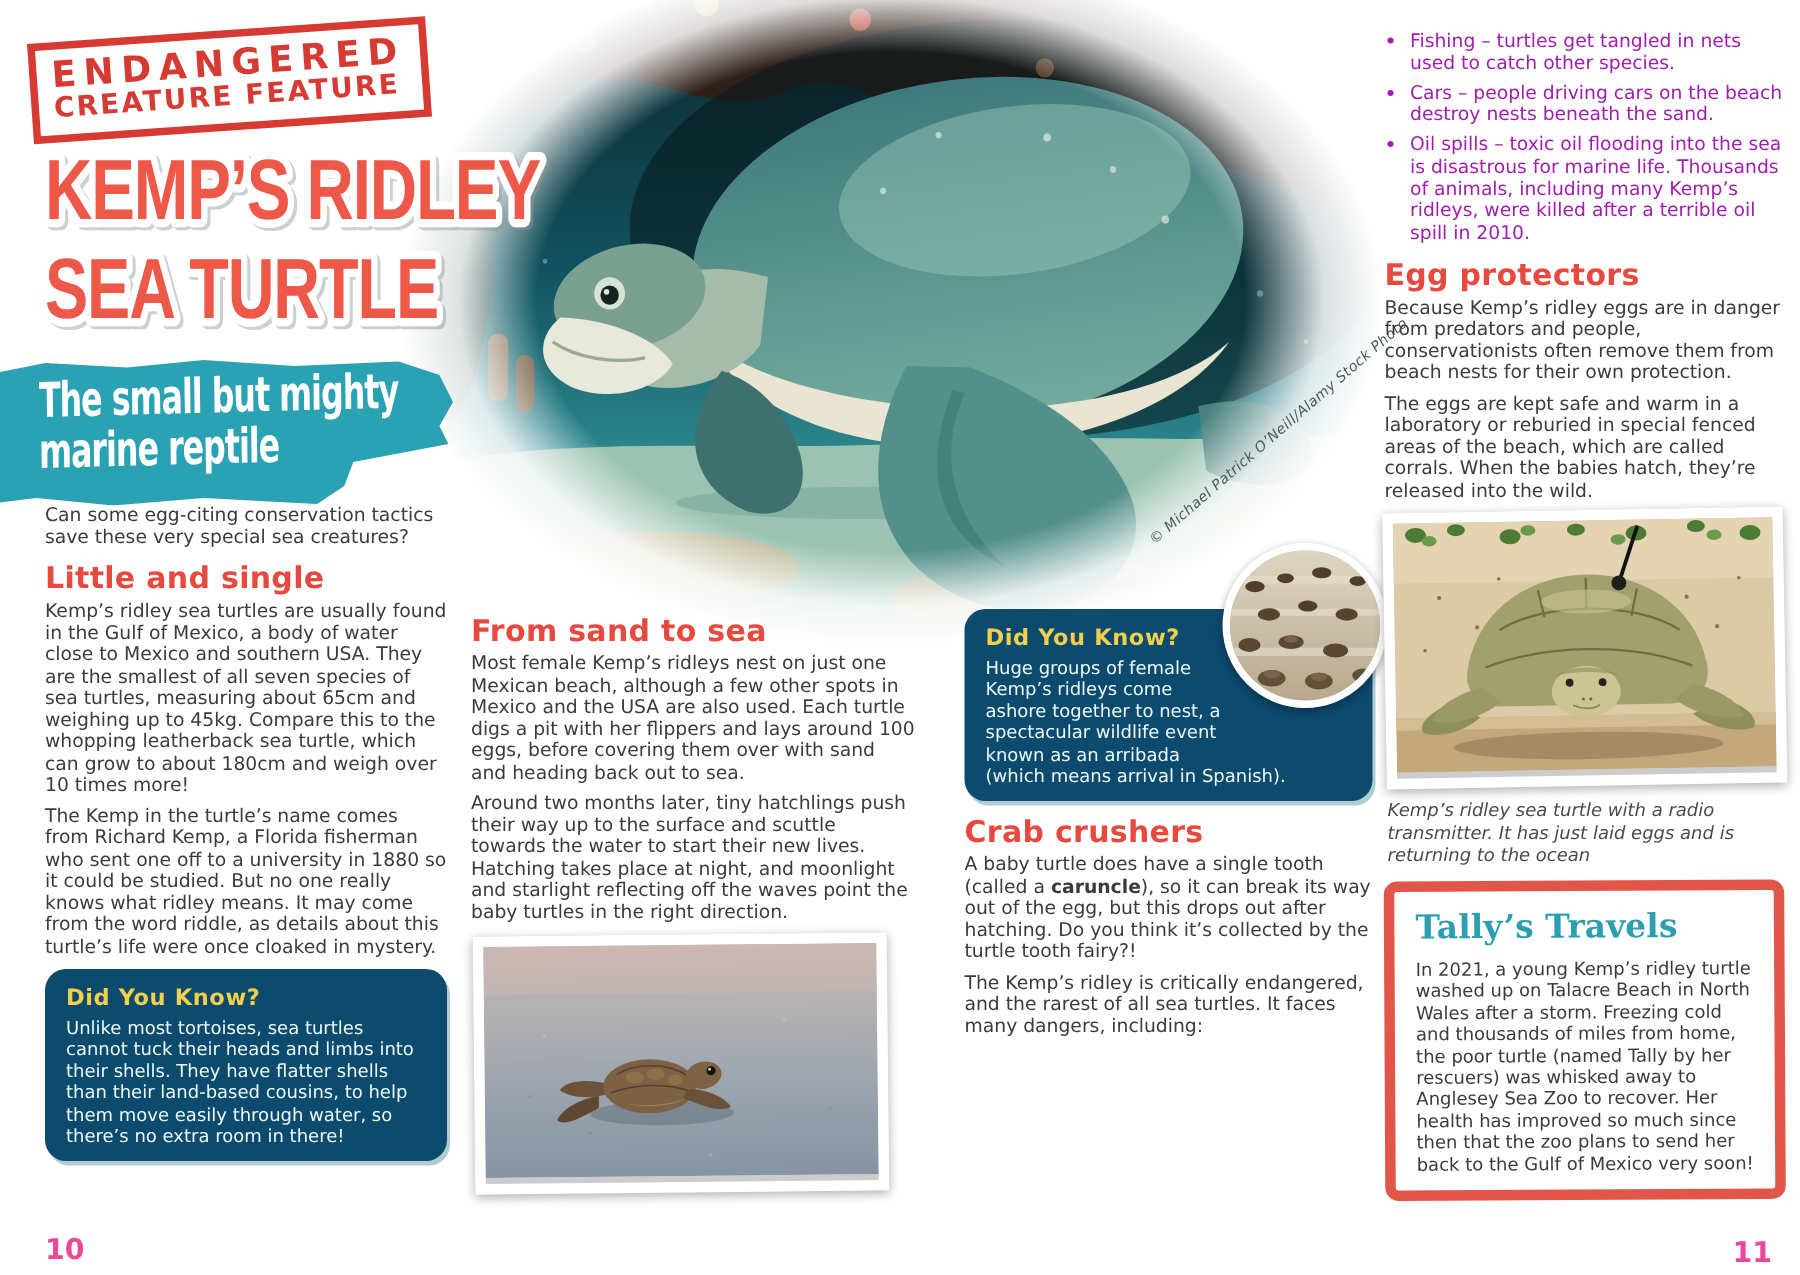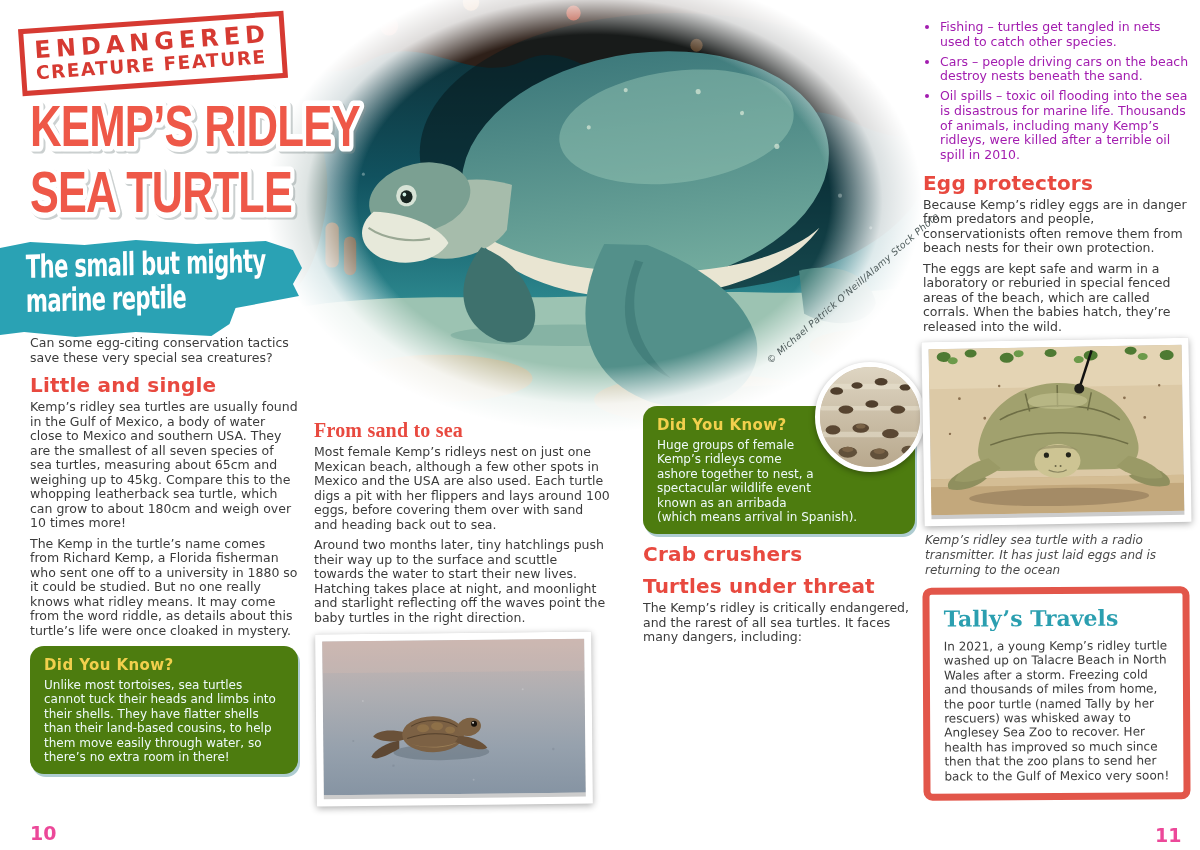--- a/index.html
+++ b/index.html
@@ -47,24 +47,24 @@
     white-space:nowrap;
   }
   
   .col { position:absolute; z-index:3; }
   #left-col  { left:30px;  top:336px; width:268px; }
   #mid-col   { left:314px; top:408px; width:296px; }
   #feat-col  { left:643px; top:406px; width:272px; }
   #right-col { left:923px; top:20px;  width:267px; }
   .body-p { font-size:12.5px; line-height:1.16; color:#3b3b3b; margin:0 0 6px; }
   .sec-h  { font-size:20px; font-weight:bold; color:#e8493f; margin:8px 0 3px; letter-spacing:.2px; }
-  .sec-h.first { margin-top:11px;font-family:Liberation Serif, serif; }
+  .sec-h.first { margin-top:0; }
   
   .dyk {
-    background:#4d7c0f; border-radius:14px; padding:10px 12px 10px 14px;
+    background:#0c4a6e; border-radius:14px; padding:10px 12px 10px 14px;
     box-shadow:2px 3px 0 rgba(23,110,124,.35); margin-top:8px;
   }
   .dyk-h { color:#f2d04d; font-weight:bold; font-size:15px; margin:0 0 4px; letter-spacing:.4px; }
   .dyk-p { color:#eefafa; font-size:12px; line-height:1.2; margin:0; }
   .dyk2-wrap { position:relative; }
   .dyk-spacer { float:right; width:88px; height:80px; }
   .arribada {
     position:absolute; top:-44px; right:-10px; width:110px; height:110px;
     border-radius:50%; border:5px solid #fff; overflow:hidden;
     box-shadow:0 2px 6px rgba(0,0,0,.35); z-index:4; background:#cbbda6;
@@ -271,21 +271,21 @@
           <ellipse cx="44" cy="64" rx="5" ry="2.5" fill="#7a6347"></ellipse>
         </svg>
       </div>
       <div class="dyk" style="margin-top:0;">
         <span class="dyk-spacer"></span>
         <div class="dyk-h">Did You Know?</div>
         <p class="dyk-p">Huge groups of female Kemp’s ridleys come ashore together to nest, a spectacular wildlife event known as an arribada (which means arrival in Spanish).</p>
       </div>
     </div>
     <h2 class="sec-h">Crab crushers</h2>
-    <h2 class="sec-h">Turtles under threat</h2>
+    <p class="body-p"><span>A baby turtle does have a single tooth (called a </span><b>caruncle</b><span>), so it can break its way out of the egg, but this drops out after hatching. Do you think it’s collected by the turtle tooth fairy?!</span></p>
     <p class="body-p">The Kemp’s ridley is critically endangered, and the rarest of all sea turtles. It faces many dangers, including:</p>
   </div>
 
   <div class="col" id="right-col">
     <ul class="threats">
       <li>Fishing – turtles get tangled in nets used to catch other species.</li>
       <li>Cars – people driving cars on the beach destroy nests beneath the sand.</li>
       <li>Oil spills – toxic oil flooding into the sea is disastrous for marine life. Thousands of animals, including many Kemp’s ridleys, were killed after a terrible oil spill in 2010.</li>
     </ul>
     <h2 class="sec-h">Egg protectors</h2>

